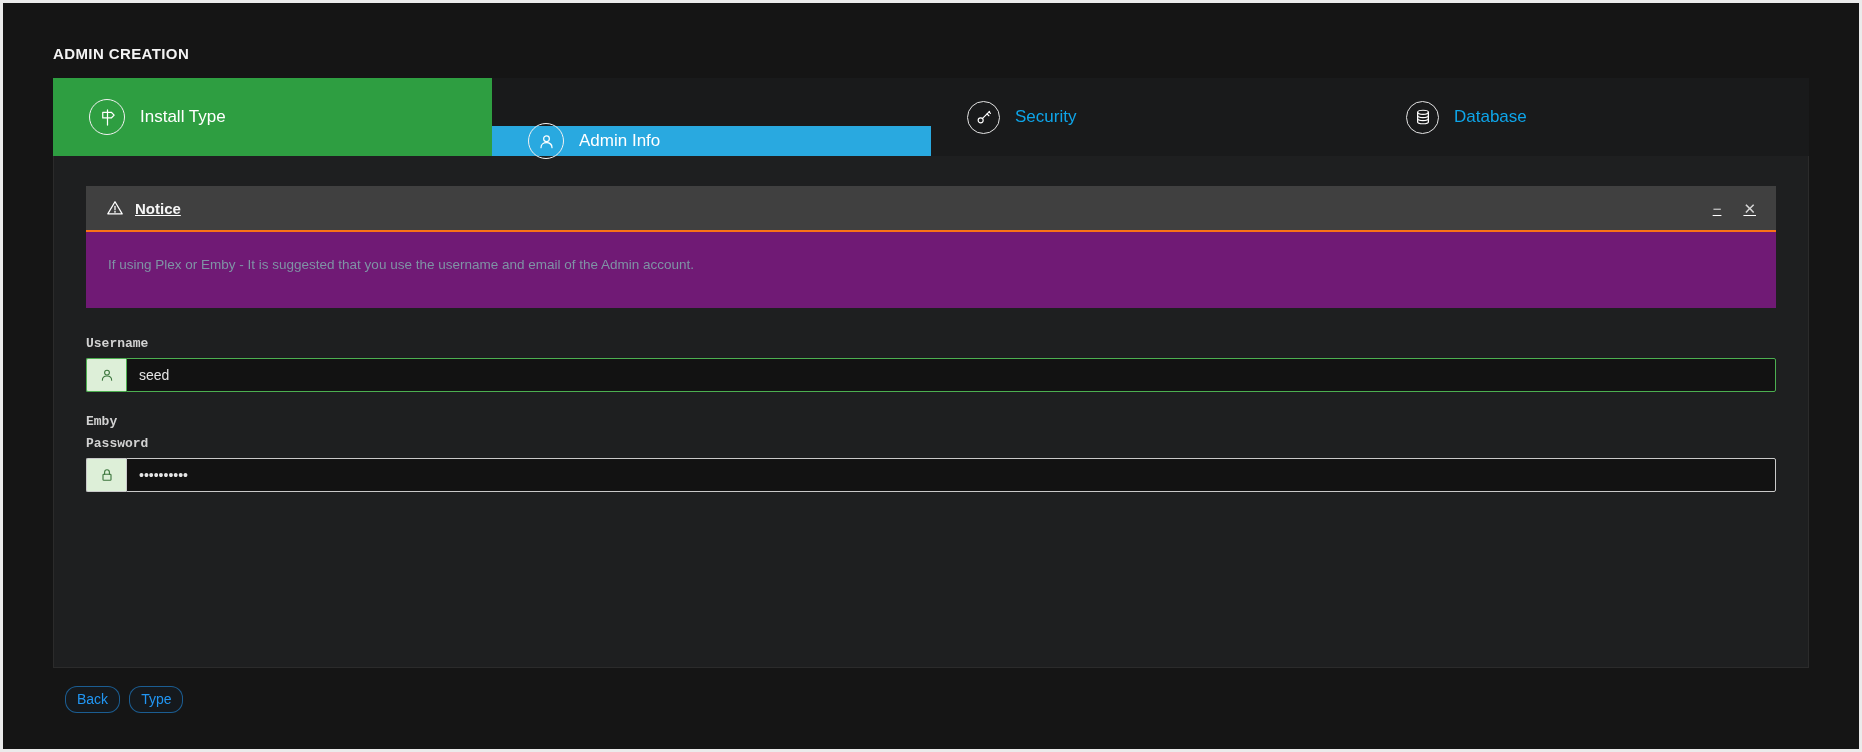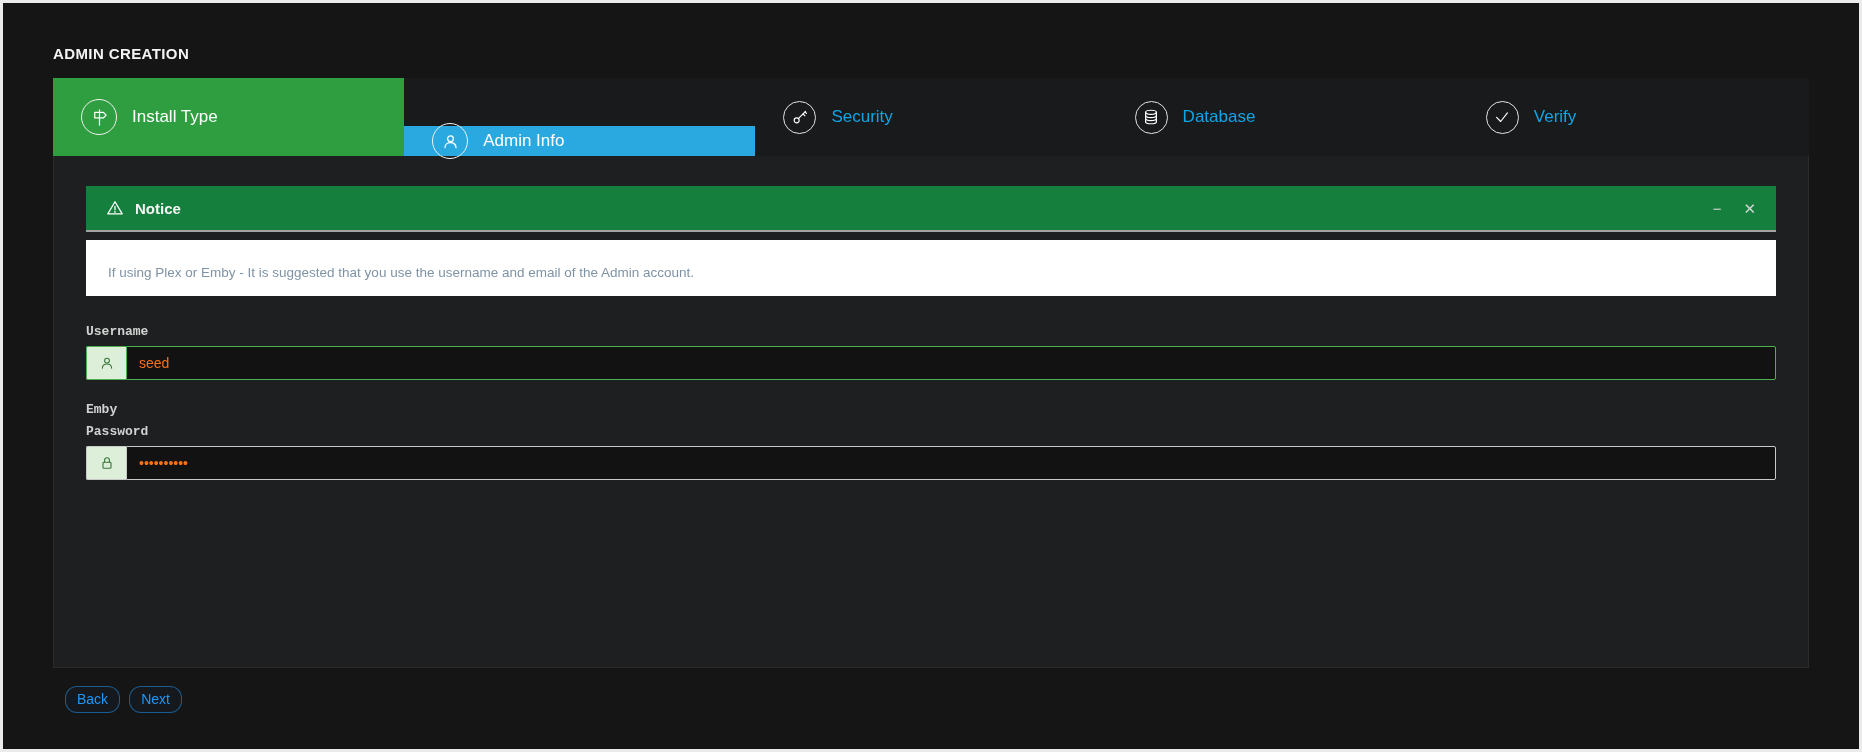--- a/index.html
+++ b/index.html
@@ -21,21 +21,21 @@
     color: #f4f4f4;
   }
 
   
   .steps { display: flex; height: 78px; background: #191a1b; }
   .step {
     flex: 1;
     display: flex;
     align-items: center;
     gap: 15px;
-    padding-left: 28px;
+    padding-left: 36px;
     cursor: pointer;
   }
   .step.green { background: #2e9e41; }
   .step.blue  { background: #29a9e0; margin-top: 48px; }
   .circle {
     width: 36px; height: 36px;
     border: 1.6px solid #f2f2f2;
     border-radius: 50%;
     display: flex; align-items: center; justify-content: center;
     flex: none;
@@ -51,35 +51,35 @@
     border: 1px solid #2b2b2b;
     border-top: none;
     height: 512px;
     padding: 30px 32px;
   }
 
   
   .notice { margin-bottom: 28px; }
   .notice-header {
     display: flex; align-items: center;
-    background: #15803d;
+    background: #404040;
     height: 46px;
     padding: 0 20px;
-    border-bottom: 2px solid #a3a3a3;
+    border-bottom: 2px solid #f97316;
+    text-decoration: underline;
   }
   .warn svg { stroke: #ffffff; fill: none; stroke-width: 1.4; stroke-linecap: round; stroke-linejoin: round; display: block; }
   .notice-title { font-weight: bold; font-size: 15px; margin-left: 11px; color: #f5f5f5; }
   .notice-actions { margin-left: auto; display: flex; gap: 22px; }
   .nbtn { color: #d6d6d6; font-size: 15px; cursor: pointer; line-height: 1; }
   .notice-body {
-    background: #ffffff;
-    padding: 25px 22px 16px 22px;
+    background: #701a75;
+    padding: 25px 22px 36px 22px;
     color: #7f93a5;
     font-size: 13.5px;
-    margin-top: 8px;
   }
 
   
   .field-label {
     font-size: 13px;
     font-weight: bold;
     color: #d2d2d2;
     margin-bottom: 7px;
     font-family: Liberation Mono, monospace;
   }
@@ -91,21 +91,21 @@
     border: 1px solid #4caf50;
     border-right: none;
     border-radius: 2px 0 0 2px;
   }
   .addon svg { stroke: #3c763d; fill: none; stroke-width: 1.4; stroke-linecap: round; stroke-linejoin: round; display: block; }
   .input-group input {
     flex: 1;
     background: #121212;
     border: 1px solid #4caf50;
     border-radius: 0 2px 2px 0;
-    color: #f97316;
+    color: #e5e5e5;
     font-family: "Liberation Sans", sans-serif;
     font-size: 14px;
     padding: 16px 12px;
     outline: none;
   }
   .input-group.grey .addon { border-color: #c9c9c9; }
   .input-group.grey input { border-color: #c9c9c9; }
 
   
   .footer-actions { display: flex; gap: 9px; margin-top: 18px; padding-left: 12px; }
@@ -168,28 +168,20 @@
           <path d="M4 4.8 V15.2"></path>
           <path d="M16 4.8 V15.2"></path>
           <path d="M4 8.3 c0 1.3 2.7 2.3 6 2.3 s6-1 6-2.3"></path>
           <path d="M4 11.7 c0 1.3 2.7 2.3 6 2.3 s6-1 6-2.3"></path>
           <path d="M4 15.2 c0 1.3 2.7 2.3 6 2.3 s6-1 6-2.3"></path>
         </svg>
       </span>
       <span class="step-label">Database</span>
     </div>
 
-    <div class="step inactive">
-      <span class="circle">
-        <svg width="18" height="18" viewBox="0 0 20 20">
-          <path d="M4 10.5 L8.5 15 L16 5.5"></path>
-        </svg>
-      </span>
-      <span class="step-label">Verify</span>
-    </div>
 
   </div>
 
   <div class="panel">
 
     <div class="notice">
       <div class="notice-header">
         <span class="warn">
           <svg width="18" height="18" viewBox="0 0 20 20">
             <path d="M10 3 L18 16.5 H2 Z"></path>
@@ -233,16 +225,16 @@
           </svg>
         </span>
         <input type="text" value="••••••••••" style="">
       </div>
     </div>
 
   </div>
 
   <div class="footer-actions">
     <button class="btn">Back</button>
-    <button class="btn">Next</button>
+    <button class="btn">Type</button>
   </div>
 
 </div>
 
 </body></html>

